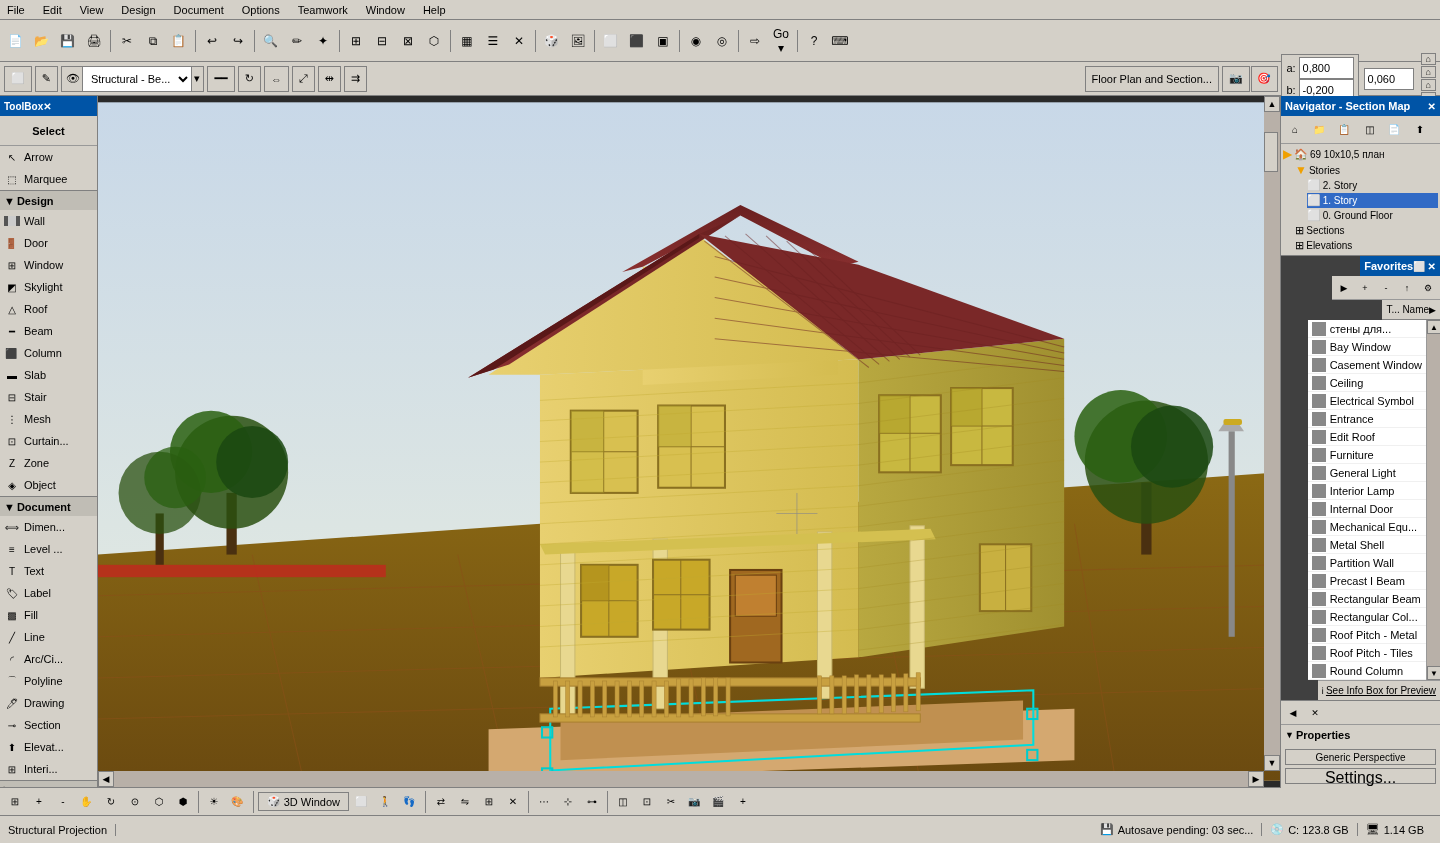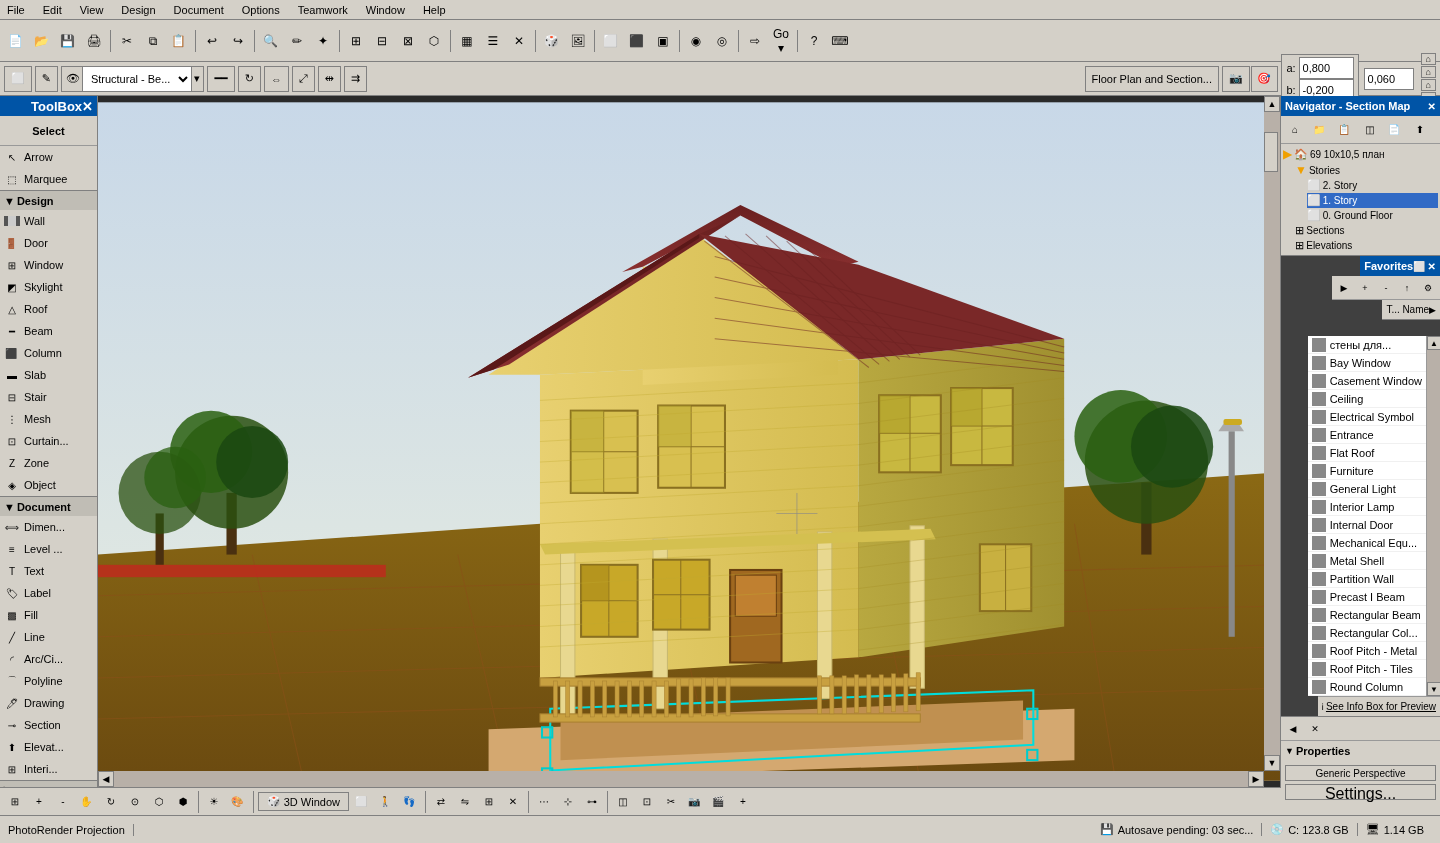--- a/index.html
+++ b/index.html
@@ -15,21 +15,21 @@
     .tb-sep { width: 1px; height: 22px; background: #808080; margin: 0 2px; }
     
     
     .toolbar2 { height: 34px; background: #d4d0c8; border-bottom: 1px solid #808080; display: flex; align-items: center; padding: 2px 4px; gap: 3px; }
     .tb2-btn { height: 26px; padding: 0 6px; background: #d4d0c8; border: 1px solid #808080; cursor: pointer; display: flex; align-items: center; gap: 2px; font-size: 11px; white-space: nowrap; }
     .tb2-dropdown { height: 26px; min-width: 100px; border: 1px solid #808080; background: white; font-size: 11px; padding: 0 4px; cursor: pointer; }
     .tb2-input { height: 22px; width: 70px; border: 1px solid #808080; font-size: 11px; padding: 0 3px; background: white; }
     
     
     .toolbox { width: 98px; background: #d4d0c8; border-right: 1px solid #808080; overflow-y: auto; overflow-x: hidden; }
-    .toolbox-header { height: 20px; background: #0054a6; color: white; display: flex; align-items: center; justify-content: flex-end; padding: 0 4px; font-size: 13px; font-weight: bold; }
+    .toolbox-header { height: 20px; background: #0054a6; color: white; display: flex; align-items: center; justify-content: flex-start; padding: 0 4px; font-size: 10px; font-weight: bold; }
     .tb-select { height: 30px; background: #d4d0c8; border-bottom: 1px solid #999; display: flex; align-items: center; justify-content: center; font-size: 11px; cursor: pointer; font-weight: bold; }
     .tb-tool { height: 22px; display: flex; align-items: center; padding: 0 4px; gap: 4px; cursor: pointer; font-size: 11px; }
     .tb-section { height: 20px; background: #c0bdb5; display: flex; align-items: center; padding: 0 4px; gap: 2px; font-size: 11px; font-weight: bold; cursor: pointer; border-top: 1px solid #808080; }
     .tb-icon { width: 16px; height: 16px; display: flex; align-items: center; justify-content: center; font-size: 10px; flex-shrink: 0; }
     
     
     .viewport { flex: 1; background: #2a2a2a; position: relative; overflow: hidden; }
     .panel-header { height: 20px; background: #0054a6; color: white; display: flex; align-items: center; justify-content: space-between; padding: 0 4px; font-size: 11px; font-weight: bold; }
     .nav-toolbar { height: 28px; background: #d4d0c8; display: flex; align-items: center; padding: 2px; gap: 1px; border-bottom: 1px solid #999; }
     .nav-btn { width: 24px; height: 22px; background: #d4d0c8; border: 1px solid transparent; cursor: pointer; display: flex; align-items: center; justify-content: center; font-size: 10px; }
@@ -630,21 +630,21 @@
         <button class="nav-btn" style="width:20px;height:20px;font-size:9px;">↑</button>
         <button class="nav-btn" style="width:20px;height:20px;font-size:9px;">⚙</button>
       </div>
 
       <div class="fav-col-header">
         <span style="width:16px;font-size:10px;">T...</span>
         <span style="flex:1;font-size:10px;">Name</span>
         <span style="font-size:9px;cursor:pointer;">▶</span>
       </div>
 
-      <div style="flex:1; display:flex; overflow:hidden;margin-top:16px;">
+      <div style="flex:1; display:flex; overflow:hidden;">
         <div class="fav-list" style="flex:1; overflow-y:auto;">
           <div class="fav-item">
             <span style="width:14px;height:14px;background:#888;display:inline-block;font-size:8px;"></span>
             <span>стены для...</span>
           </div>
           <div class="fav-item">
             <span style="width:14px;height:14px;background:#888;display:inline-block;font-size:8px;"></span>
             <span>Bay Window</span>
           </div>
           <div class="fav-item">
@@ -658,21 +658,21 @@
           <div class="fav-item">
             <span style="width:14px;height:14px;background:#888;display:inline-block;"></span>
             <span>Electrical Symbol</span>
           </div>
           <div class="fav-item">
             <span style="width:14px;height:14px;background:#888;display:inline-block;"></span>
             <span>Entrance</span>
           </div>
           <div class="fav-item">
             <span style="width:14px;height:14px;background:#888;display:inline-block;"></span>
-            <span>Flat Roof</span>
+            <span>Edit Roof</span>
           </div>
           <div class="fav-item">
             <span style="width:14px;height:14px;background:#888;display:inline-block;"></span>
             <span>Furniture</span>
           </div>
           <div class="fav-item">
             <span style="width:14px;height:14px;background:#888;display:inline-block;"></span>
             <span>General Light</span>
           </div>
           <div class="fav-item">
@@ -785,21 +785,21 @@
   <button class="tb-btn" style="width:22px;height:22px;font-size:10px;">◫</button>
   <button class="tb-btn" style="width:22px;height:22px;font-size:10px;">⊡</button>
   <button class="tb-btn" style="width:22px;height:22px;font-size:10px;">✂</button>
   <button class="tb-btn" style="width:22px;height:22px;font-size:10px;">📷</button>
   <button class="tb-btn" style="width:22px;height:22px;font-size:10px;">🎬</button>
   <button class="tb-btn" style="width:22px;height:22px;font-size:10px;">+</button>
 </div>
 
 <div class="status-bar">
   <div class="status-segment">
-    <span>PhotoRender Projection</span>
+    <span>Structural Projection</span>
   </div>
   <div style="flex:1;"></div>
   <div class="status-segment">
     <span>💾</span>
     <span>Autosave pending: 03 sec...</span>
   </div>
   <div class="status-segment">
     <span>💿</span>
     <span>C: 123.8 GB</span>
   </div>

